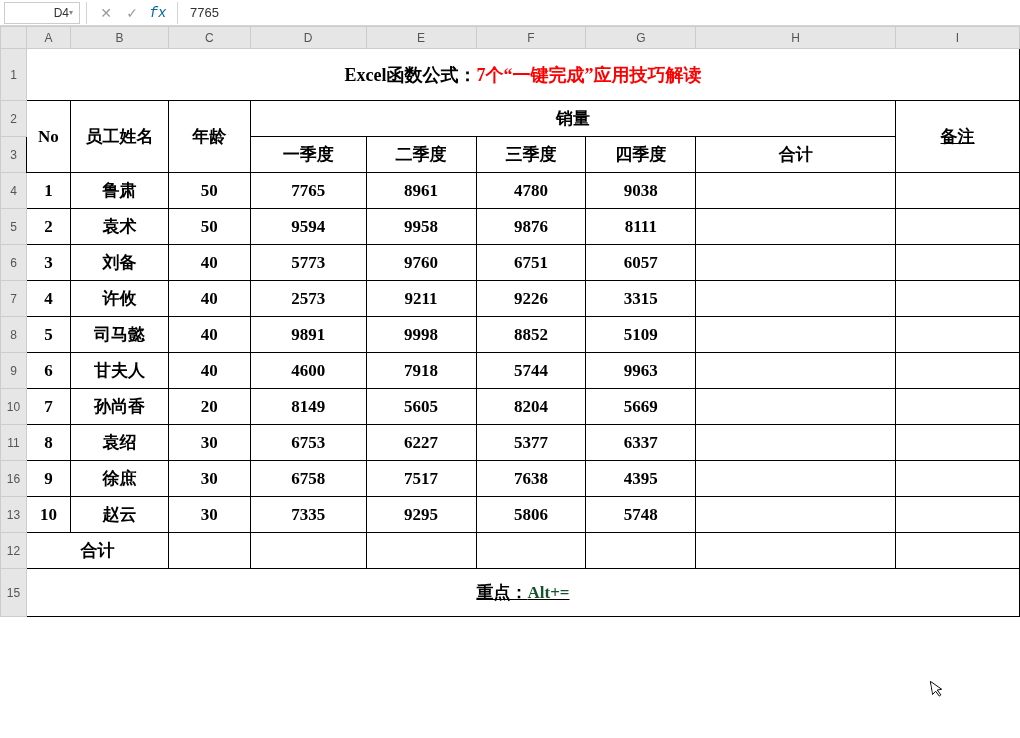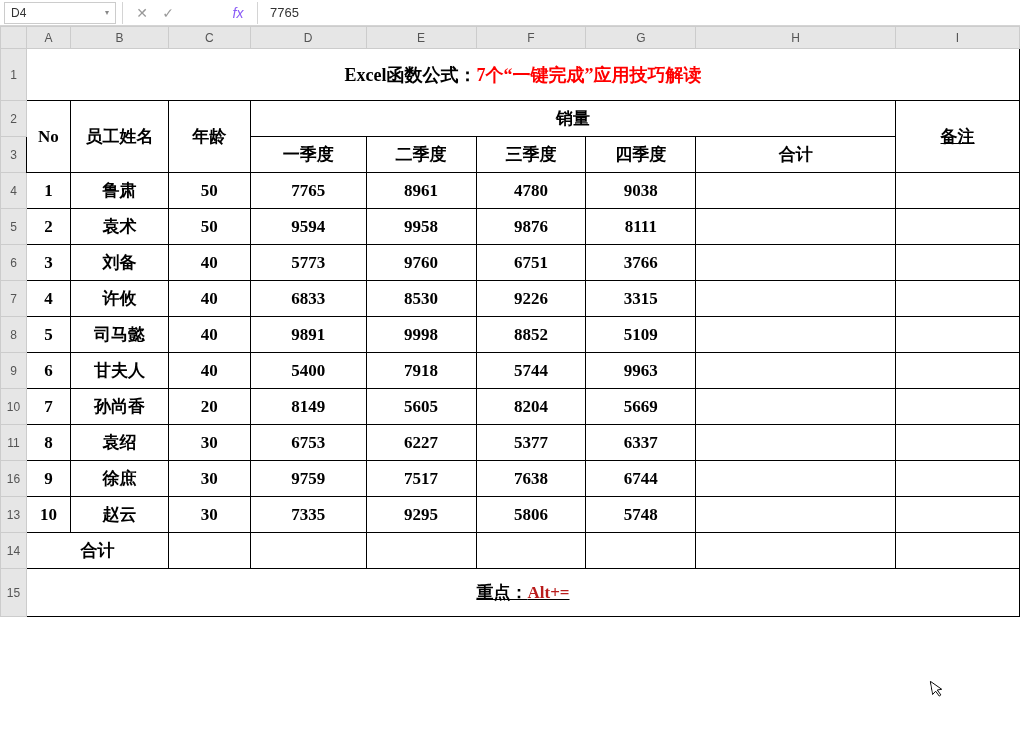--- a/index.html
+++ b/index.html
@@ -15,35 +15,36 @@
 
 
 .formula-bar-area {
   height: 26px;
   display: flex;
   align-items: center;
   background: #fff;
   border-bottom: 1px solid #d4d4d4;
 }
 .name-box {
-  width: 112px;
+  width: 76px;
   height: 22px;
   border: 1px solid #ccc;
   background: #fff;
   display: flex;
   align-items: center;
   padding: 8px 6px;
   margin-left: 4px;
+  text-align: right;
 }
 .name-box-text { flex: 1; color: #333; font-size: 12px; }
 .name-box-arrow { color: #888; font-size: 8px; }
 .fb-divider { width: 1px; height: 22px; background: #d4d4d4; margin: 0 6px; }
 .fb-btns { display: flex; align-items: center; gap: 8px; padding: 0 4px; }
 .fb-btn { color: #999; font-size: 14px; width: 18px; text-align: center; cursor: default; }
-.fb-btn.fx { font-style: italic; font-family: Liberation Sans, sans-serif; color: #8b5cf6; margin-left: 44px; }
+.fb-btn.fx { font-style: italic; font-family: Liberation Mono, monospace; color: #0369a1; }
 .fb-input {
   flex: 1;
   height: 22px;
   padding: 0 6px;
   border: none;
   outline: none;
   font-size: 13px;
   color: #333;
 }
 
@@ -87,21 +88,21 @@
 }
 .content-title .red { color: #ff0000; }
 .content-key {
   background: #ffff00;
   text-align: center;
   font-family: "SimSun", "宋体", serif;
   font-size: 17px;
   font-weight: bold;
   color: #000;
 }
-.content-key .red { color: #b91c1c; }
+.content-key .red { color: #14532d; }
 
 .data-cell {
   text-align: center;
   font-family: "SimSun", "宋体", serif;
   font-size: 17px;
   font-weight: bold;
   color: #000;
 }
 .thick { border: 1.5px solid #000 !important; }
 .thick-b { border-bottom: 1.5px solid #000 !important; }
@@ -226,31 +227,31 @@
     <td class="cell data-cell bordered thick-r"></td>
   </tr>
         <tr>
           <th class="row-hdr" style="height:36px">6</th>
     <td class="cell data-cell bordered thick-l">3</td>
     <td class="cell data-cell bordered">刘备</td>
     <td class="cell data-cell bordered">40</td>
     <td class="cell data-cell bordered">5773</td>
     <td class="cell data-cell bordered">9760</td>
     <td class="cell data-cell bordered">6751</td>
-    <td class="cell data-cell bordered">3766</td>
+    <td class="cell data-cell bordered">6057</td>
     <td class="cell data-cell bordered"></td>
     <td class="cell data-cell bordered thick-r"></td>
   </tr>
         <tr>
           <th class="row-hdr" style="height:36px">7</th>
     <td class="cell data-cell bordered thick-l">4</td>
     <td class="cell data-cell bordered">许攸</td>
     <td class="cell data-cell bordered">40</td>
-    <td class="cell data-cell bordered">6833</td>
-    <td class="cell data-cell bordered">8530</td>
+    <td class="cell data-cell bordered">2573</td>
+    <td class="cell data-cell bordered">9211</td>
     <td class="cell data-cell bordered">9226</td>
     <td class="cell data-cell bordered">3315</td>
     <td class="cell data-cell bordered"></td>
     <td class="cell data-cell bordered thick-r"></td>
   </tr>
         <tr>
           <th class="row-hdr" style="height:36px">8</th>
     <td class="cell data-cell bordered thick-l">5</td>
     <td class="cell data-cell bordered">司马懿</td>
     <td class="cell data-cell bordered">40</td>
@@ -259,21 +260,21 @@
     <td class="cell data-cell bordered">8852</td>
     <td class="cell data-cell bordered">5109</td>
     <td class="cell data-cell bordered"></td>
     <td class="cell data-cell bordered thick-r"></td>
   </tr>
         <tr>
           <th class="row-hdr" style="height:36px">9</th>
     <td class="cell data-cell bordered thick-l">6</td>
     <td class="cell data-cell bordered">甘夫人</td>
     <td class="cell data-cell bordered">40</td>
-    <td class="cell data-cell bordered">5400</td>
+    <td class="cell data-cell bordered">4600</td>
     <td class="cell data-cell bordered">7918</td>
     <td class="cell data-cell bordered">5744</td>
     <td class="cell data-cell bordered">9963</td>
     <td class="cell data-cell bordered"></td>
     <td class="cell data-cell bordered thick-r"></td>
   </tr>
         <tr>
           <th class="row-hdr" style="height:36px">10</th>
     <td class="cell data-cell bordered thick-l">7</td>
     <td class="cell data-cell bordered">孙尚香</td>
@@ -295,41 +296,41 @@
     <td class="cell data-cell bordered">5377</td>
     <td class="cell data-cell bordered">6337</td>
     <td class="cell data-cell bordered"></td>
     <td class="cell data-cell bordered thick-r"></td>
   </tr>
         <tr>
           <th class="row-hdr" style="height:36px">16</th>
     <td class="cell data-cell bordered thick-l">9</td>
     <td class="cell data-cell bordered">徐庶</td>
     <td class="cell data-cell bordered">30</td>
-    <td class="cell data-cell bordered">9759</td>
+    <td class="cell data-cell bordered">6758</td>
     <td class="cell data-cell bordered">7517</td>
     <td class="cell data-cell bordered">7638</td>
-    <td class="cell data-cell bordered">6744</td>
+    <td class="cell data-cell bordered">4395</td>
     <td class="cell data-cell bordered"></td>
     <td class="cell data-cell bordered thick-r"></td>
   </tr>
         <tr>
           <th class="row-hdr" style="height:36px">13</th>
     <td class="cell data-cell bordered thick-l">10</td>
     <td class="cell data-cell bordered">赵云</td>
     <td class="cell data-cell bordered">30</td>
     <td class="cell data-cell bordered">7335</td>
     <td class="cell data-cell bordered">9295</td>
     <td class="cell data-cell bordered">5806</td>
     <td class="cell data-cell bordered">5748</td>
     <td class="cell data-cell bordered"></td>
     <td class="cell data-cell bordered thick-r"></td>
   </tr>
         <tr>
-          <th class="row-hdr" style="height:36px">14</th>
+          <th class="row-hdr" style="height:36px">12</th>
   <td colspan="2" class="cell data-cell bordered thick-l">合计</td>
   <td class="cell data-cell bordered"></td>
   <td class="cell data-cell bordered"></td>
   <td class="cell data-cell bordered"></td>
   <td class="cell data-cell bordered"></td>
   <td class="cell data-cell bordered"></td>
   <td class="cell data-cell bordered"></td>
   <td class="cell data-cell bordered thick-r"></td>
 </tr>
         <tr>

